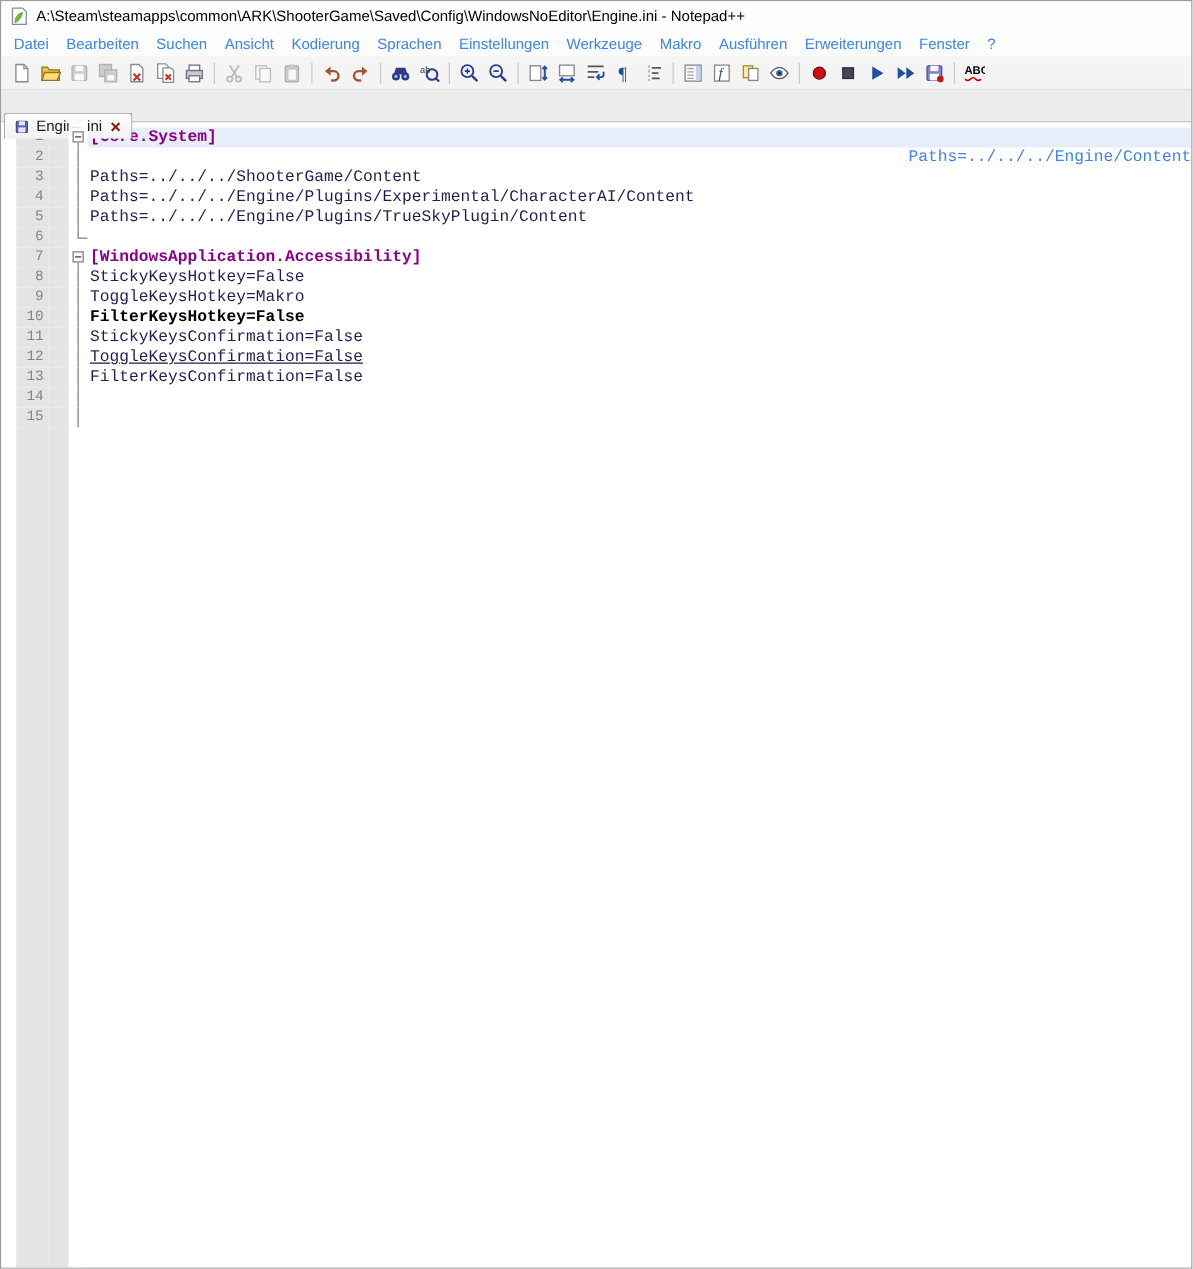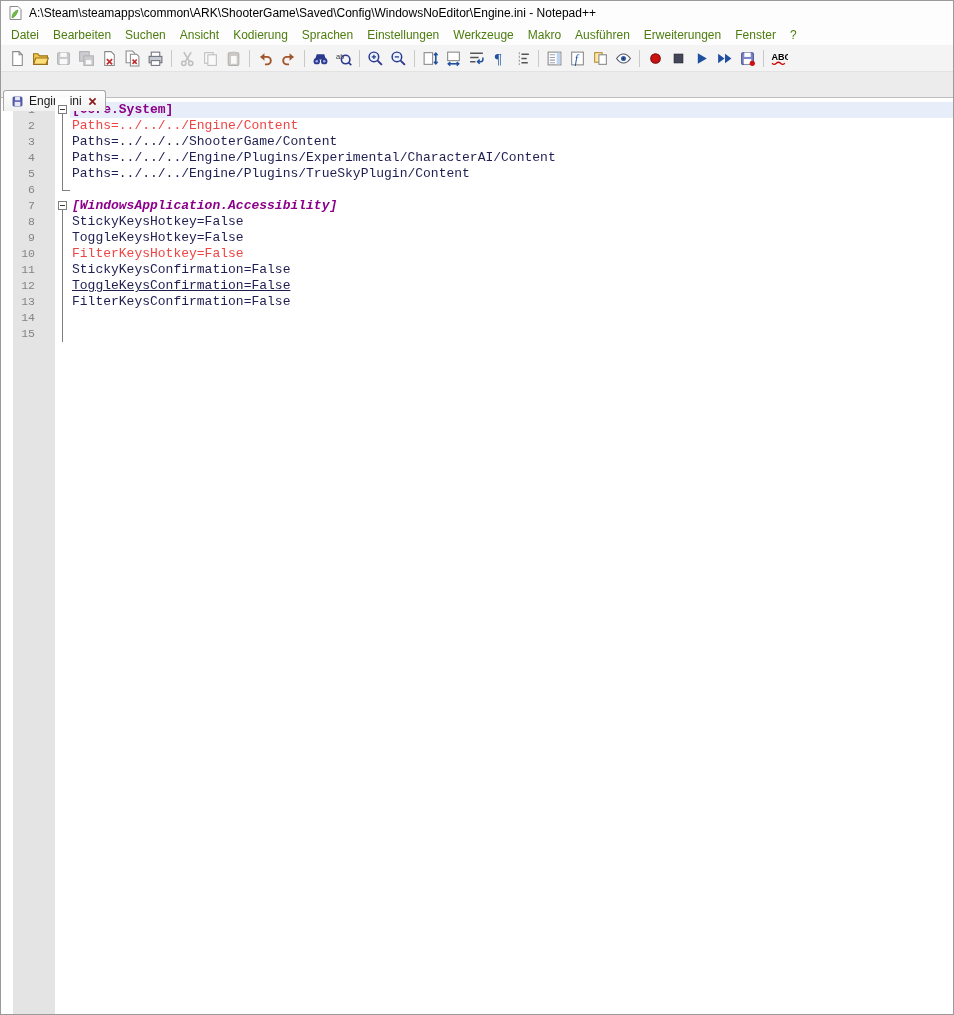--- a/index.html
+++ b/index.html
@@ -8,21 +8,21 @@
     border:1px solid #9a9a9a;background:#fff;
     display:flex;flex-direction:column;overflow:hidden;
     font-family:"Liberation Sans","DejaVu Sans",sans-serif;
   }
   
   .titlebar{flex:0 0 23px;display:flex;align-items:center;background:#fdfdfd;padding:0 6px;font-size:12px;color:#000;}
   .titlebar .app-icon{width:16px;height:16px;margin-right:6px;display:flex;}
   .titlebar .app-icon svg{width:16px;height:16px;}
   
   .menubar{flex:0 0 21px;display:flex;align-items:center;background:#fdfdfd;font-size:12px;padding-left:3px;}
-  .menu-item{padding:2px 7px;color:#4d7c0f;cursor:default;white-space:nowrap;}
+  .menu-item{padding:2px 7px;color:#3b82f6;cursor:default;white-space:nowrap;}
   
   .toolbar{flex:0 0 26px;display:flex;align-items:center;background:#f4f4f4;padding:0 5px;border-bottom:1px solid #e2e2e2;}
   .tb-btn{width:21px;height:21px;display:flex;align-items:center;justify-content:center;margin:0 1px;border-radius:2px;}
   .tb-btn svg{width:17px;height:17px;display:block;}
   .tb-btn.disabled{opacity:.5;filter:grayscale(.8);}
   .tb-sep{width:1px;height:17px;background:#c9c9c9;margin:0 4px;flex:0 0 1px;}
   
   .tabbar{flex:0 0 25px;background:#ececec;display:flex;align-items:flex-end;padding-left:2px;border-bottom:1px solid #bdbdbd;}
   .tab{height:21px;box-sizing:border-box;display:flex;align-items:center;gap:5px;padding:0 7px;
        background:linear-gradient(#ffffff,#f1f1f1);border:1px solid #a8a8a8;border-bottom:none;
@@ -330,21 +330,21 @@
           </span>
           <span class="code section" style="color: rgb(139, 0, 139); background: rgb(232, 238, 249);">[Core.System]</span>
         </div>
         <div class="line">
           <span class="m-left"></span>
           <span class="m-num">2</span>
           <span class="m-bm"></span>
           <span class="m-fold">
             <div class="vline-full"></div>
           </span>
-          <span class="code" style="color: #ef4444;">Paths=../../../Engine/Content</span>
+          <span class="code" style="color: #3b82f6; text-align: right;">Paths=../../../Engine/Content</span>
         </div>
         <div class="line">
           <span class="m-left"></span>
           <span class="m-num">3</span>
           <span class="m-bm"></span>
           <span class="m-fold">
             <div class="vline-full"></div>
           </span>
           <span class="code" style="color: rgb(30, 30, 80);">Paths=../../../ShooterGame/Content</span>
         </div>
@@ -377,48 +377,48 @@
           <span class="code" style="color: rgb(30, 30, 80);"></span>
         </div>
         <div class="line">
           <span class="m-left"></span>
           <span class="m-num">7</span>
           <span class="m-bm"></span>
           <span class="m-fold">
             <div class="vline-below"></div>
             <div class="fbox"></div>
           </span>
-          <span class="code section" style="color: rgb(139, 0, 139); font-style: italic;">[WindowsApplication.Accessibility]</span>
+          <span class="code section" style="color: rgb(139, 0, 139);">[WindowsApplication.Accessibility]</span>
         </div>
         <div class="line">
           <span class="m-left"></span>
           <span class="m-num">8</span>
           <span class="m-bm"></span>
           <span class="m-fold">
             <div class="vline-full"></div>
           </span>
           <span class="code" style="color: rgb(30, 30, 80);">StickyKeysHotkey=False</span>
         </div>
         <div class="line">
           <span class="m-left"></span>
           <span class="m-num">9</span>
           <span class="m-bm"></span>
           <span class="m-fold">
             <div class="vline-full"></div>
           </span>
-          <span class="code" style="color: rgb(30, 30, 80);">ToggleKeysHotkey=False</span>
+          <span class="code" style="color: rgb(30, 30, 80);">ToggleKeysHotkey=Makro</span>
         </div>
         <div class="line">
           <span class="m-left"></span>
           <span class="m-num">10</span>
           <span class="m-bm"></span>
           <span class="m-fold">
             <div class="vline-full"></div>
           </span>
-          <span class="code" style="color: #ef4444;">FilterKeysHotkey=False</span>
+          <span class="code" style="color: #000000; font-weight: bold;">FilterKeysHotkey=False</span>
         </div>
         <div class="line">
           <span class="m-left"></span>
           <span class="m-num">11</span>
           <span class="m-bm"></span>
           <span class="m-fold">
             <div class="vline-full"></div>
           </span>
           <span class="code" style="color: rgb(30, 30, 80);">StickyKeysConfirmation=False</span>
         </div>

